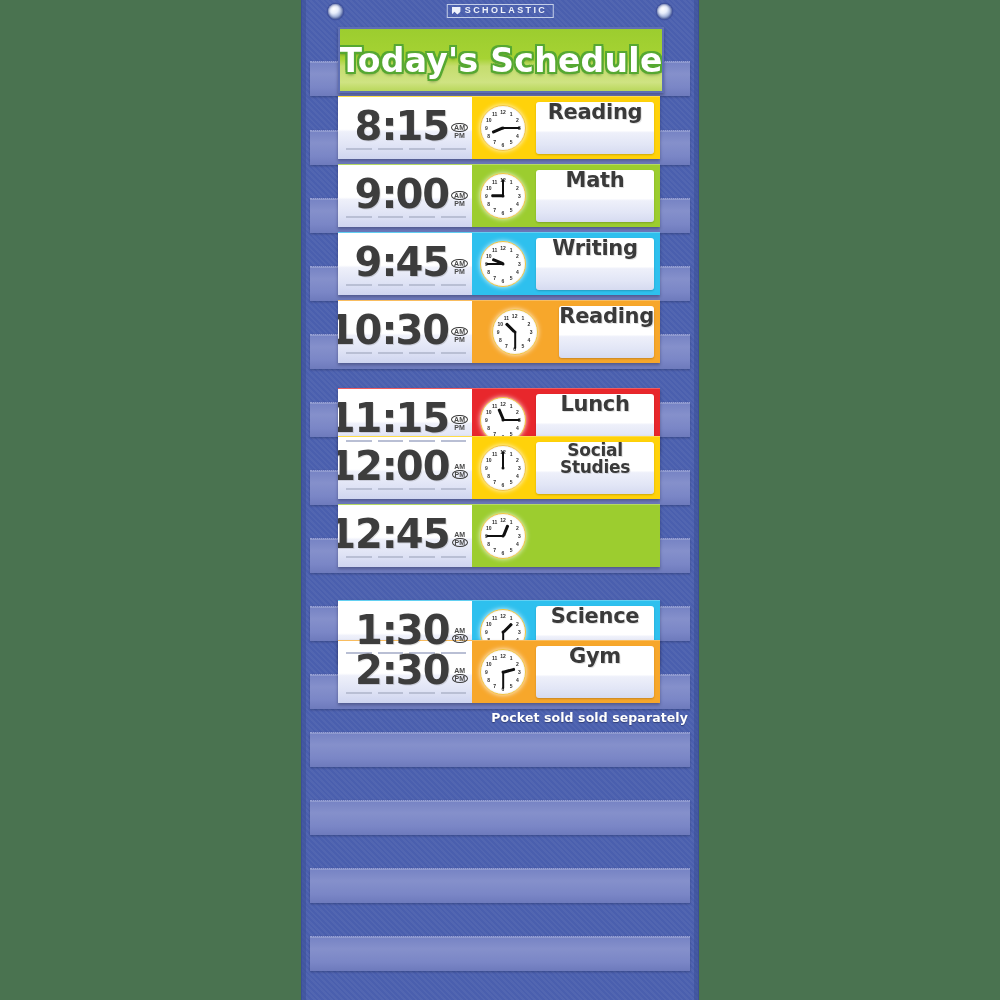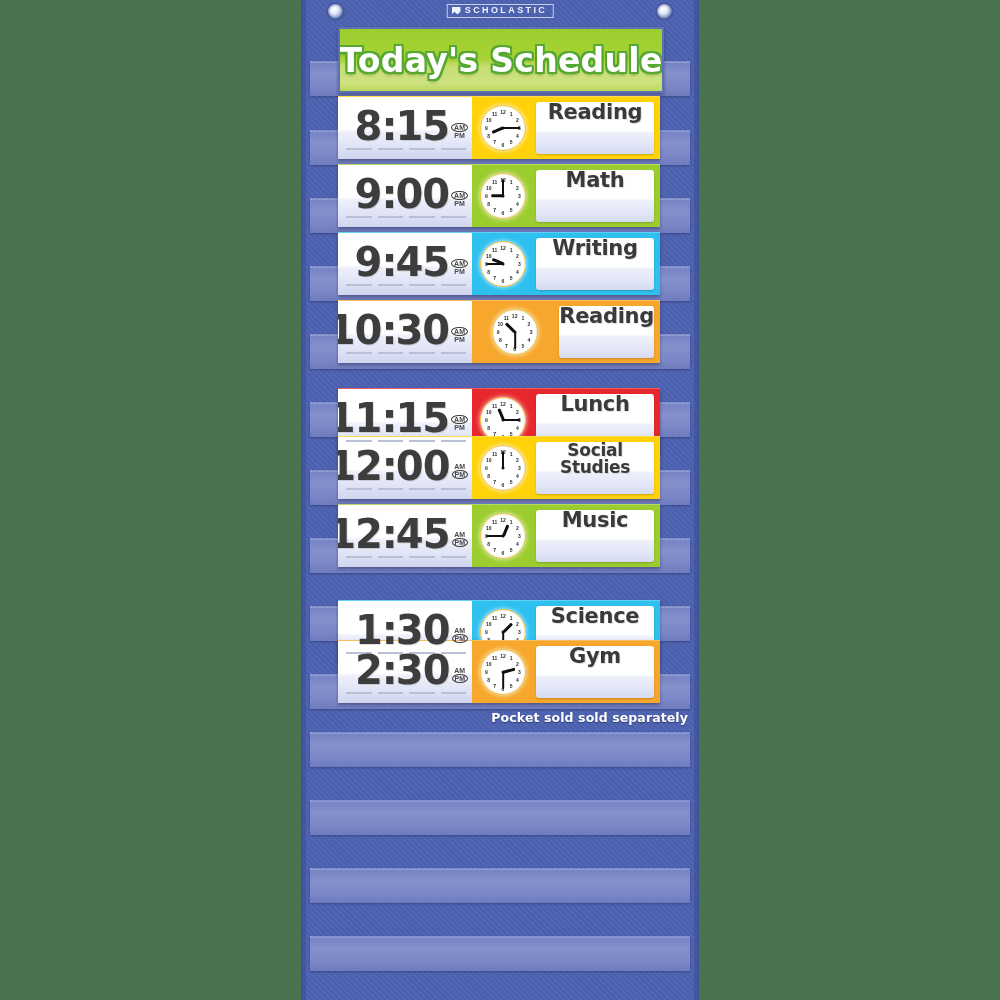--- a/index.html
+++ b/index.html
@@ -468,25 +468,20 @@
               <span class="num" style="left:13.750000000000004px;top:36.28941916244324px">7</span>
               <span class="num" style="left:7.710580837556762px;top:30.25px">8</span>
               <span class="num" style="left:5.5px;top:22.000000000000004px">9</span>
               <span class="num" style="left:7.710580837556764px;top:13.749999999999998px">10</span>
               <span class="num" style="left:13.749999999999993px;top:7.710580837556767px">11</span>
       <span class="hand hour" style="transform:rotate(22deg)"></span>
       <span class="hand minute" style="transform:rotate(270deg)"></span>
       <span class="pivot"></span>
     </div>
     </div>
-    <div class="cell-label">
-      <div class="label-card">
-        <span class="label-text">Music</span>
-      </div>
-    </div>
         </div>
         <div class="row" style="top: 600px; background: rgb(46, 192, 238);">
     <div class="cell-time">
       <div class="writing-lines">
         <i></i>
         <i></i>
         <i></i>
         <i></i>
       </div>
       <span class="time-digits">1<span class="colon">:</span>30</span>

